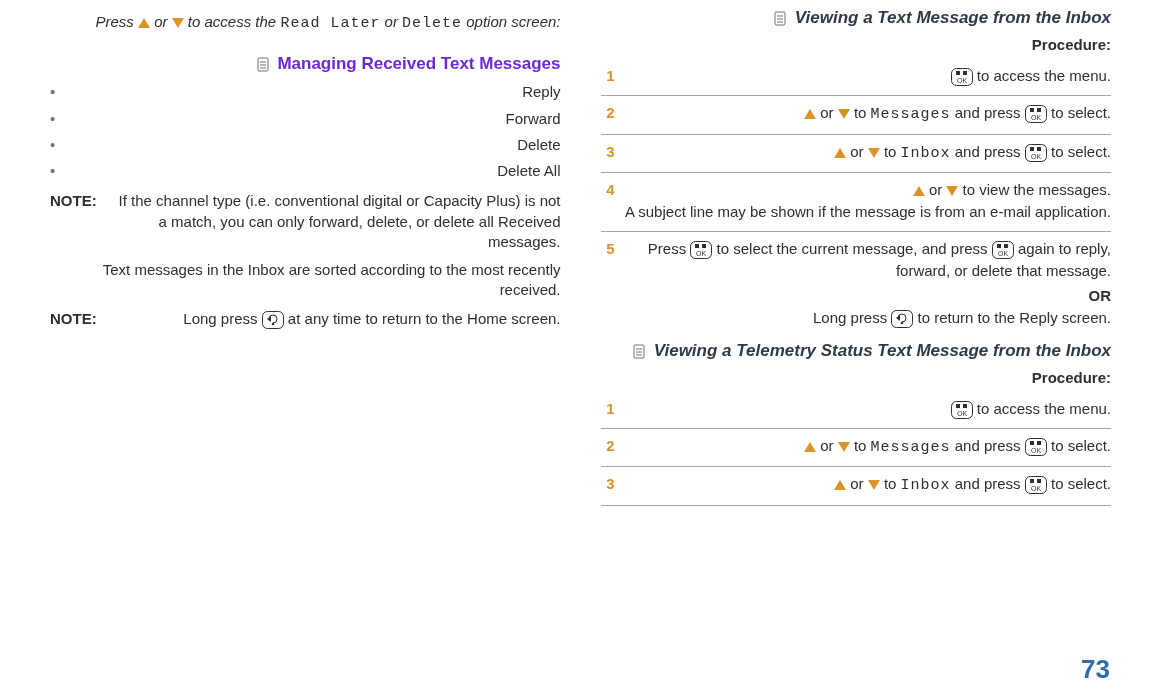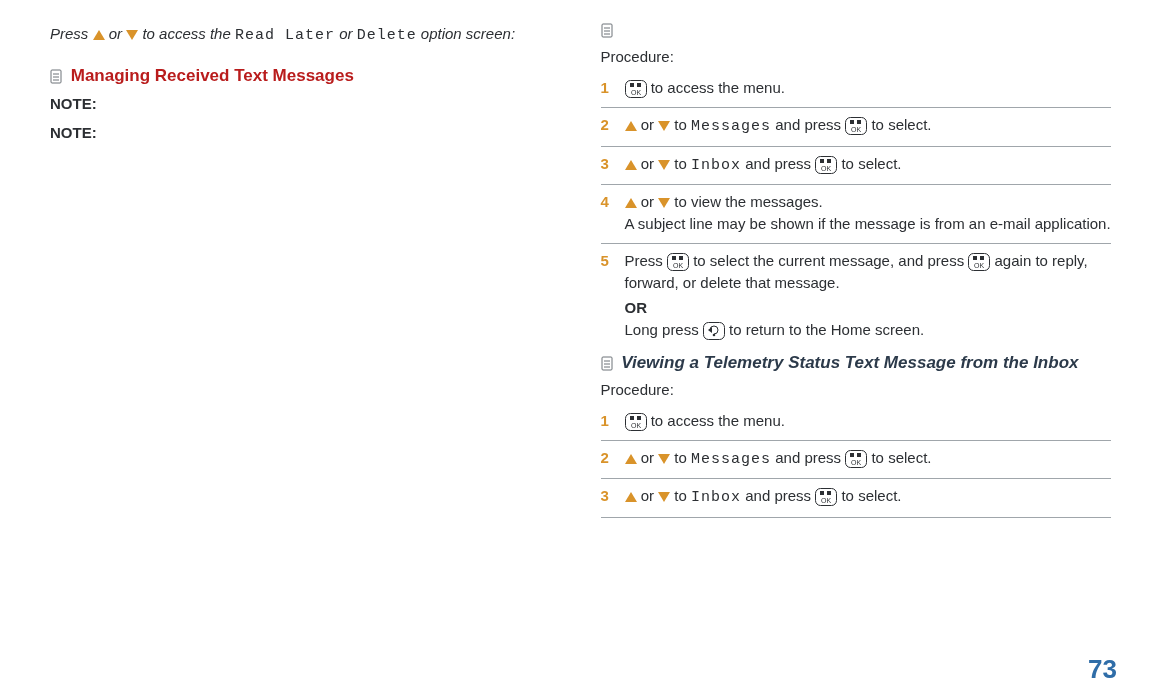--- a/index.html
+++ b/index.html
@@ -15,61 +15,62 @@
     display: flex;
     flex-direction: row;
     padding: 0 30px;
     box-sizing: border-box;
     width: 100%;
     height: 100%;
     position: relative;
   }
   .col {
     width: 50%;
-    padding: 16px 20px;
+    padding: 4px 20px;
     box-sizing: border-box;
+    text-align: right;
   }
   p { margin: 8px 0; line-height: 1.35; font-size: 15px; }
   .intro { font-style: italic; }
   .code { font-family: "Courier New", monospace; font-style: normal; letter-spacing: 1px; }
   ul.bullets { list-style: none; padding: 0; margin: 6px 0 10px 0; }
   ul.bullets li { position: relative; padding-left: 16px; margin: 6px 0; font-size: 15px; line-height: 1.35; }
   ul.bullets li::before { content: "•"; position: absolute; left: 0; color: #6d7378; }
   .note-row { display: flex; gap: 12px; font-size: 15px; line-height: 1.35; margin: 8px 0; }
   .note-label { font-weight: bold; white-space: nowrap; }
   .note-body { flex: 1; }
   h2.section {
     font-weight: bold;
     font-size: 17px;
-    color: #b91c1c;
+    color: #6d28d9;
     margin: 20px 0 8px 0;
   }
   h3.subsection {
     font-style: italic;
     font-weight: bold;
     font-size: 17px;
     color: #2c3a4a;
     margin: 4px 0 8px 0;
   }
-  .proc-label { font-weight: normal; font-size: 15px; margin: 8px 0 6px 0; }
+  .proc-label { font-weight: bold; font-size: 15px; margin: 8px 0 6px 0; }
   .step {
     border-bottom: 1px solid #a0a6ab;
     padding: 6px 0 8px 0;
     display: flex;
     gap: 10px;
     font-size: 15px;
     line-height: 1.45;
   }
   .step-num { color: #d9932a; font-weight: bold; min-width: 14px; }
   .step-body { flex: 1; }
   .step-body .secondary { display: block; }
   .or { font-weight: bold; margin-top: 4px; display: block; }
   .page-num {
     position: absolute;
-    right: 44px;
+    right: 51px;
     bottom: 8px;
     color: #2f6da8;
     font-size: 26px;
     font-weight: bold;
   }
   
   svg.icon { vertical-align: middle; }
   .doc-icon { display: inline-block; vertical-align: middle; margin-right: 4px; }
   .tri-up { display: inline-block; }
   .tri-down { display: inline-block; }
@@ -108,39 +109,58 @@
       <svg class="doc-icon" width="12" height="15">
           <rect x="1" y="1" width="10" height="13" rx="1" fill="none" stroke="#6d7378"></rect>
           <line x1="3" y1="5" x2="9" y2="5" stroke="#6d7378"></line>
           <line x1="3" y1="8" x2="9" y2="8" stroke="#6d7378"></line>
           <line x1="3" y1="11" x2="9" y2="11" stroke="#6d7378"></line>
         </svg>
       <span>Managing Received Text Messages</span>
     </h2>
 
 
+    <ul class="bullets">
+      <li>Reply</li>
+      <li>Forward</li>
+      <li>Delete</li>
+      <li>Delete All</li>
+    </ul>
 
     <div class="note-row">
       <div class="note-label">NOTE:</div>
-    </div>
-
+      <div class="note-body">If the channel type (i.e. conventional digital or Capacity Plus) is not a match, you can only forward, delete, or delete all Received messages.</div>
+    </div>
+
+    <p>Text messages in the Inbox are sorted according to the most recently received.</p>
 
     <div class="note-row">
       <div class="note-label">NOTE:</div>
+      <div class="note-body">
+        <span>Long press </span>
+        <svg class="keycap" width="22" height="18">
+            <rect x="0.5" y="0.5" width="21" height="17" rx="5" fill="none" stroke="#2c2f33"></rect>
+            <path d="M7,8 a4,4 0 1,1 4,4" fill="none" stroke="#2c2f33" stroke-width="1"></path>
+            <polygon points="5,8 9,5 9,11" fill="#2c2f33"></polygon>
+            <circle cx="11" cy="13" r="1.3" fill="#2c2f33"></circle>
+          </svg>
+        <span> at any time to return to the Home screen.</span>
+      </div>
     </div>
   </div>
 
   <div class="col">
     <h3 class="subsection">
       <svg class="doc-icon" width="12" height="15">
           <rect x="1" y="1" width="10" height="13" rx="1" fill="none" stroke="#6d7378"></rect>
           <line x1="3" y1="5" x2="9" y2="5" stroke="#6d7378"></line>
           <line x1="3" y1="8" x2="9" y2="8" stroke="#6d7378"></line>
           <line x1="3" y1="11" x2="9" y2="11" stroke="#6d7378"></line>
         </svg>
+      <span>Viewing a Text Message from the Inbox</span>
     </h3>
     <div class="proc-label">Procedure:</div>
 
     <div class="step">
       <div class="step-num">1</div>
       <div class="step-body">
         <svg class="keycap" width="22" height="18">
             <rect x="0.5" y="0.5" width="21" height="17" rx="5" fill="none" stroke="#2c2f33"></rect>
             <rect x="5" y="3" width="4" height="4" fill="#2c2f33"></rect>
             <rect x="12" y="3" width="4" height="4" fill="#2c2f33"></rect>
@@ -230,21 +250,21 @@
           </svg>
         <span> again to reply, forward, or delete that message.</span>
         <span class="or">OR</span>
         <span>Long press </span>
         <svg class="keycap" width="22" height="18">
             <rect x="0.5" y="0.5" width="21" height="17" rx="5" fill="none" stroke="#2c2f33"></rect>
             <path d="M7,8 a4,4 0 1,1 4,4" fill="none" stroke="#2c2f33" stroke-width="1"></path>
             <polygon points="5,8 9,5 9,11" fill="#2c2f33"></polygon>
             <circle cx="11" cy="13" r="1.3" fill="#2c2f33"></circle>
           </svg>
-        <span> to return to the Home screen.</span>
+        <span> to return to the Reply screen.</span>
       </div>
     </div>
 
     <h3 class="subsection gap-top">
       <svg class="doc-icon" width="12" height="15">
           <rect x="1" y="1" width="10" height="13" rx="1" fill="none" stroke="#6d7378"></rect>
           <line x1="3" y1="5" x2="9" y2="5" stroke="#6d7378"></line>
           <line x1="3" y1="8" x2="9" y2="8" stroke="#6d7378"></line>
           <line x1="3" y1="11" x2="9" y2="11" stroke="#6d7378"></line>
         </svg>

